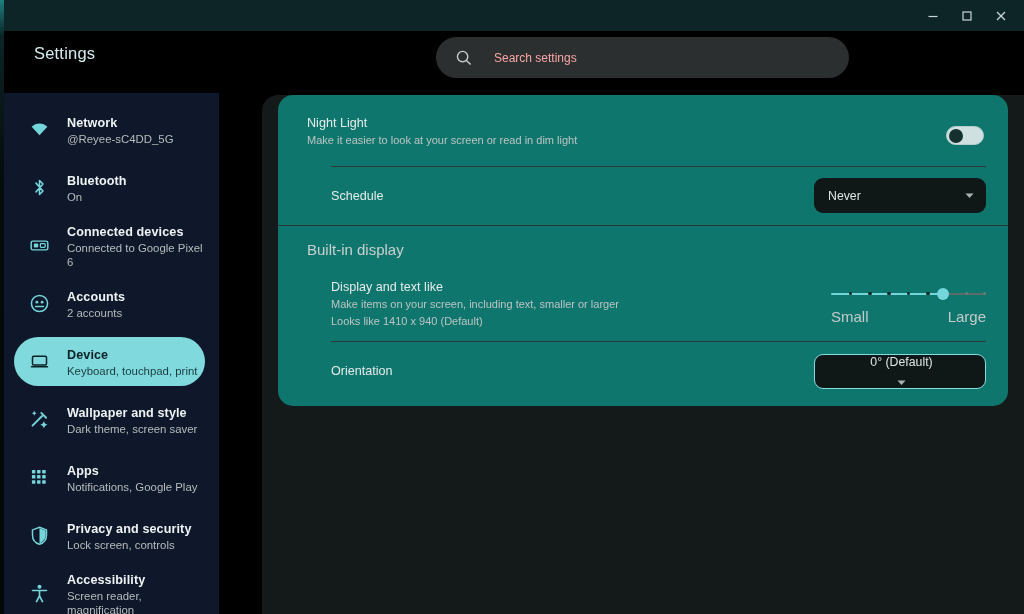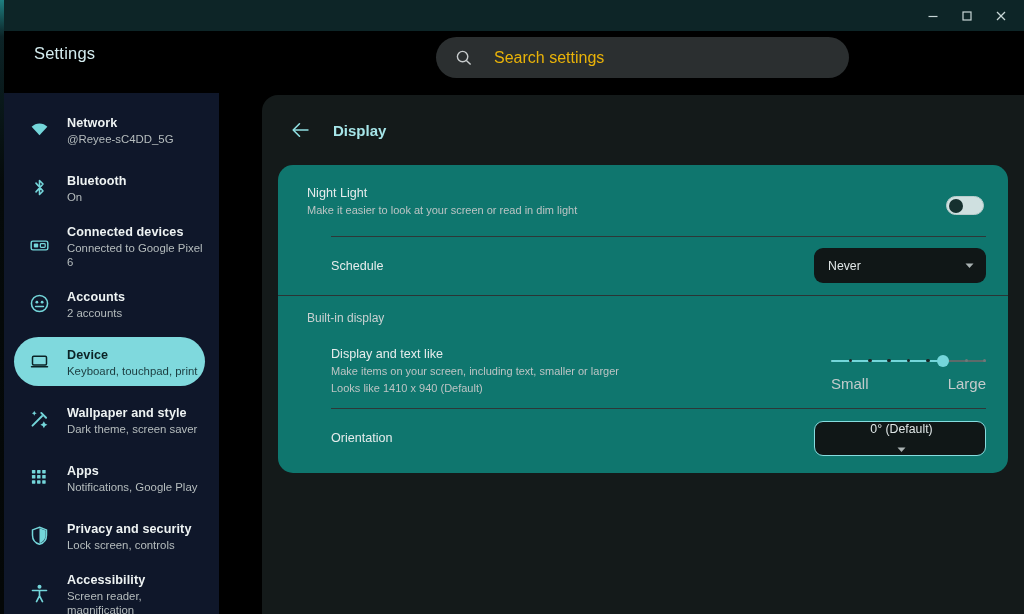--- a/index.html
+++ b/index.html
@@ -50,21 +50,21 @@
   }
   .searchbar {
     position: absolute; left: 436px; top: 11px;
     width: 413px; height: 41px;
     background: #2b2f30;
     border-radius: 21px;
     display: flex; align-items: center;
   }
   .search-icon { margin-left: 19px; width: 18px; height: 18px; color:#c8cccd; display:flex; }
   .search-placeholder {
-    margin-left: 21px; font-size: 16px; color: #eab308;
+    margin-left: 21px; font-size: 12px; color: #fca5a5;
   }
 
   
   .sidebar {
     position: absolute; left: 0; top: 93px;
     width: 219px; height: 521px;
     background: #0f172a;
     overflow: hidden;
   }
   .nav-item {
@@ -107,21 +107,21 @@
     margin: 0 16px 0 16px;
     width: 730px;
     background: #0f766e;
     border-radius: 15px;
     padding-bottom: 6px;
   }
   .sep { height: 1px; background: #2d3838; margin-left: 53px; margin-right: 22px; }
 
   .t-main { font-size: 12.6px; color: #e6ecec; line-height: 1.45; }
   .t-sub  { font-size: 11px; color: #bcc4c4; line-height: 1.5; }
-  .t-section { font-size: 12px; color: #c9d1d1; }
+  .t-section { font-size: 15px; color: #c9d1d1; }
 
   
   .nl-row { display: flex; align-items: flex-start; padding: 19px 24px 17px 29px; }
   .nl-texts { flex: 1; }
   .toggle {
     width: 38px; height: 19px; border-radius: 11px;
     background: #cfe0e0; position: relative; margin-top: 12px;
     border: 1px solid #b9cccc;
   }
   .toggle .knob {
@@ -307,29 +307,20 @@
             <circle cx="12" cy="4.3" r="2.3" fill="currentColor"></circle>
             <path d="M4 8.6h16M12 8.6v6m0 0l-3.4 6.6M12 14.6l3.4 6.6" stroke="currentColor" stroke-width="1.9" stroke-linecap="round" fill="none"></path>
           </svg>
         </span>
         <span class="nav-text"><span class="nav-title">Accessibility</span><div class="nav-sub">Screen reader, magnification</div></span>
       </div>
     </div>
 
   <div class="main-panel">
 
-    <div class="page-head">
-      <span class="back-icon">
-        <svg width="22" height="22" viewBox="0 0 22 22">
-            <line x1="3.5" y1="11" x2="18.5" y2="11" stroke="currentColor" stroke-width="1.6"></line>
-            <polyline points="9.5,4.8 3.2,11 9.5,17.2" fill="none" stroke="currentColor" stroke-width="1.6" stroke-linecap="round" stroke-linejoin="round"></polyline>
-          </svg>
-      </span>
-      <span class="page-title">Display</span>
-    </div>
 
     <div class="card">
 
       <div class="nl-row">
         <div class="nl-texts">
           <div class="t-main">Night Light</div>
           <div class="t-sub">Make it easier to look at your screen or read in dim light</div>
         </div>
         <div class="toggle">
           <div class="knob"></div>

